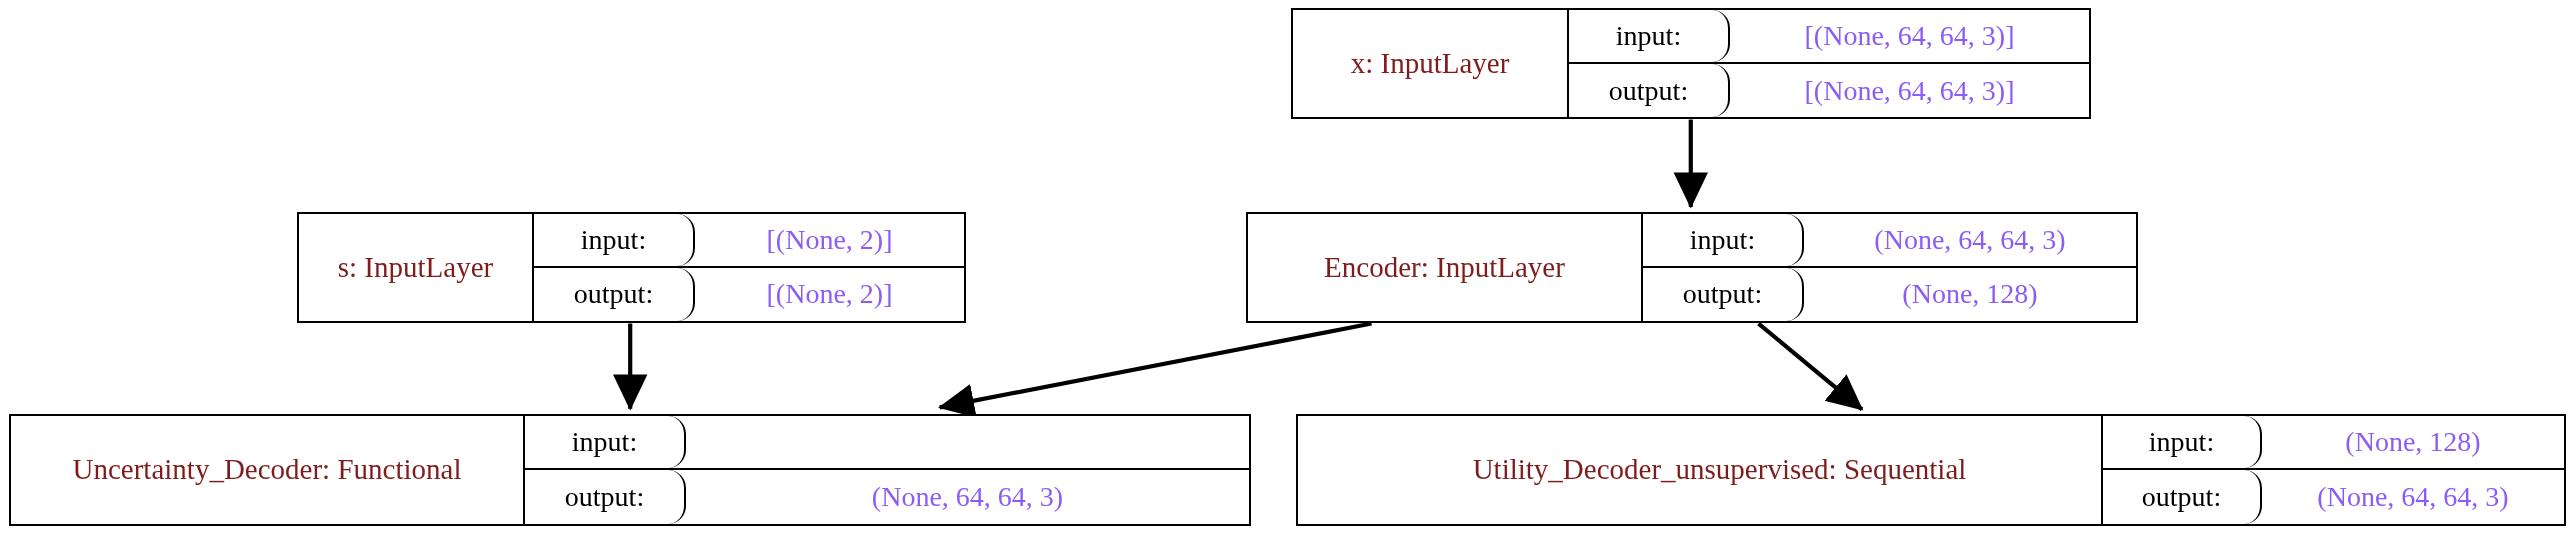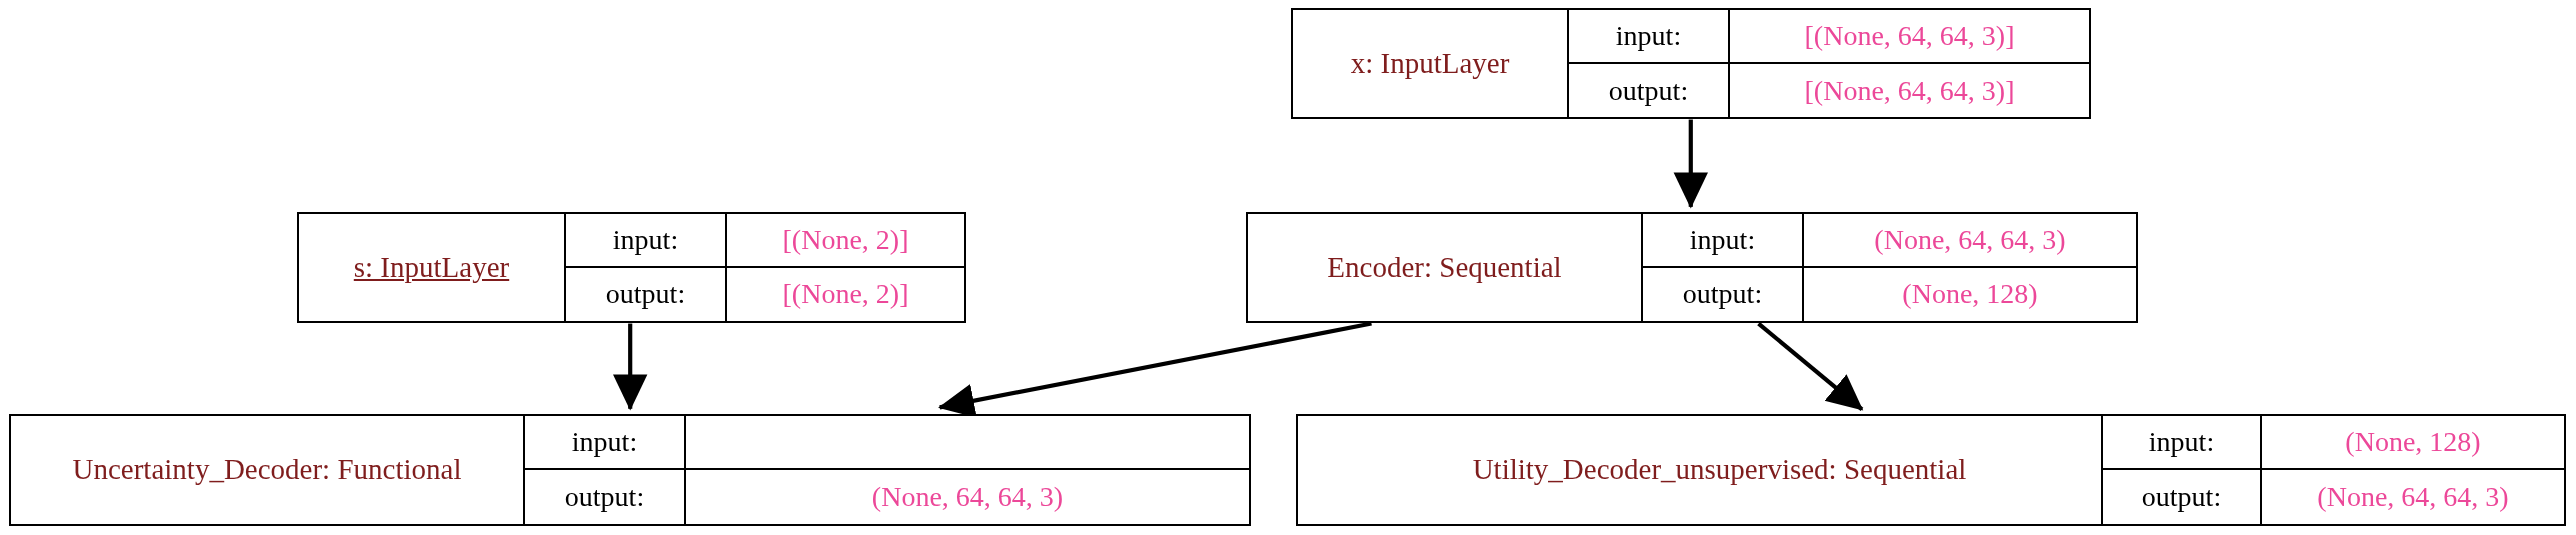--- a/index.html
+++ b/index.html
@@ -57,29 +57,30 @@
   .io-key {
     box-sizing: border-box;
     display: flex;
     align-items: center;
     justify-content: center;
     border-right: 2.1px solid #000000;
     font-size: 28px;
     color: #000000;
     white-space: nowrap;
     padding: 0 12.6px;
+    border-radius: 18px;
   }
   .io-val {
     box-sizing: border-box;
     display: flex;
     align-items: center;
     justify-content: center;
     flex: 1 1 auto;
     font-size: 28px;
-    color: #ec4899;
+    color: #8b5cf6;
     white-space: nowrap;
     padding: 0 12.6px;
   }
 
   
   #edges {
     position: absolute;
     left: 0;
     top: 0;
     width: 2576px;
@@ -124,35 +125,35 @@
         <div class="io-val">[(None, 64, 64, 3)]</div>
       </div>
       <div class="io-row">
         <div class="io-key" style="width:161px;">output:</div>
         <div class="io-val">[(None, 64, 64, 3)]</div>
       </div>
     </div>
   </div>
 
   <div class="node" style="left:297px; top:212px; width:669px; height:111px;">
-    <div class="node-name" style="width:265px;text-decoration:underline;">s: InputLayer</div>
+    <div class="node-name" style="width:233px;">s: InputLayer</div>
     <div class="node-io">
       <div class="io-row first">
         <div class="io-key" style="width:161px;">input:</div>
         <div class="io-val">[(None, 2)]</div>
       </div>
       <div class="io-row">
         <div class="io-key" style="width:161px;">output:</div>
         <div class="io-val">[(None, 2)]</div>
       </div>
     </div>
   </div>
 
   <div class="node" style="left:1246px; top:212px; width:892px; height:111px;">
-    <div class="node-name" style="width:393px;">Encoder: Sequential</div>
+    <div class="node-name" style="width:393px;">Encoder: InputLayer</div>
     <div class="node-io">
       <div class="io-row first">
         <div class="io-key" style="width:161px;">input:</div>
         <div class="io-val">(None, 64, 64, 3)</div>
       </div>
       <div class="io-row">
         <div class="io-key" style="width:161px;">output:</div>
         <div class="io-val">(None, 128)</div>
       </div>
     </div>

